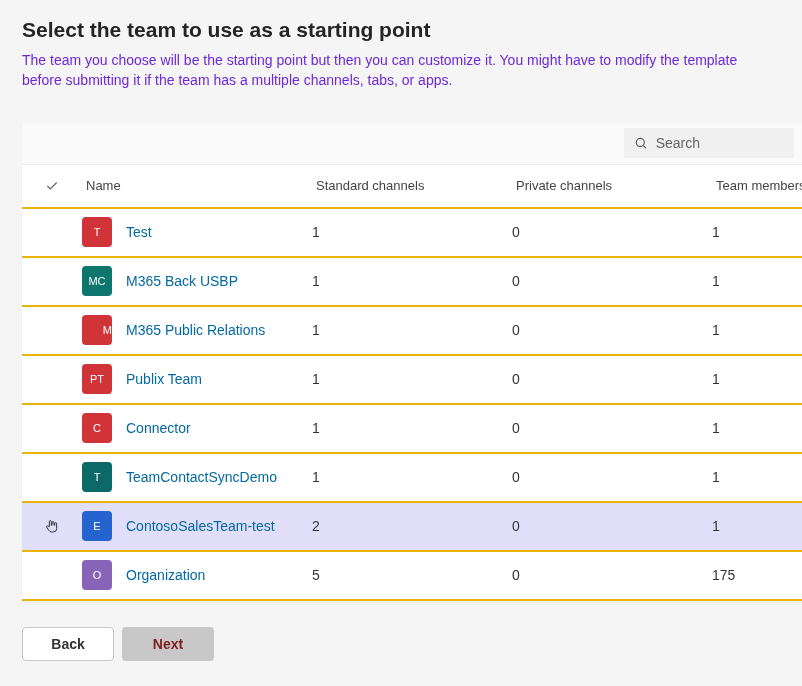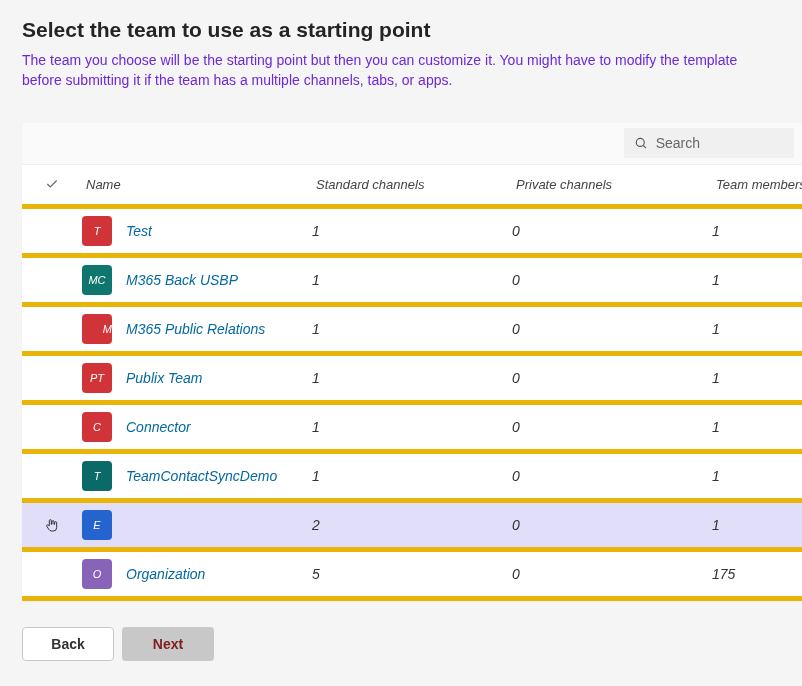--- a/index.html
+++ b/index.html
@@ -41,22 +41,21 @@
     .search-wrap svg { width: 16px; height: 16px; margin-right: 8px; stroke:#555; }
     .search-wrap input {
       border: 0; outline: 0; background: transparent;
       font-size: 14px; color: #555; width: 100%;
     }
     .search-wrap input::placeholder { color: #666; }
     .table-head, .row {
       display: grid;
       grid-template-columns: 60px 230px 200px 200px 120px;
       align-items: center;
-      border-bottom: 5px solid #eab308;
-      font-style: italic;
+      border-bottom: 2px solid #eab308;
     }
     .table-head {
       height: 44px;
       font-size: 13px;
       color: #444;
     }
     .table-head .check { display:flex; justify-content:center; }
     .table-head .check svg { width:14px; height:14px; stroke:#666; }
     .col-label { padding-left: 4px; }
     .row {
@@ -188,20 +187,21 @@
         <div class="num">1</div>
       </div>
       <div class="row highlight">
         <div class="c1 cursor">
           <svg viewBox="0 0 24 24" fill="none" stroke="#333" stroke-width="1.5">
             <path d="M8 12V5.5a1.5 1.5 0 013 0V11l1-.2V7a1.5 1.5 0 013 0v4l1-.1V8.5a1.5 1.5 0 013 0V16a5 5 0 01-5 5h-2.5a5 5 0 01-4.3-2.5L4 13.5c-.6-1 .5-2.2 1.6-1.7L8 13z"></path>
           </svg>
         </div>
         <div class="cell-name">
           <div class="avatar" style="background: rgb(37, 100, 207);">E</div>
+          <span class="teamlink">ContosoSalesTeam-test</span>
         </div>
         <div class="num">2</div>
         <div class="num">0</div>
         <div class="num">1</div>
       </div>
       <div class="row">
         <div class="c1"></div>
         <div class="cell-name">
           <div class="avatar" style="background: rgb(135, 100, 184);">O</div>
           <span class="teamlink">Organization</span>

